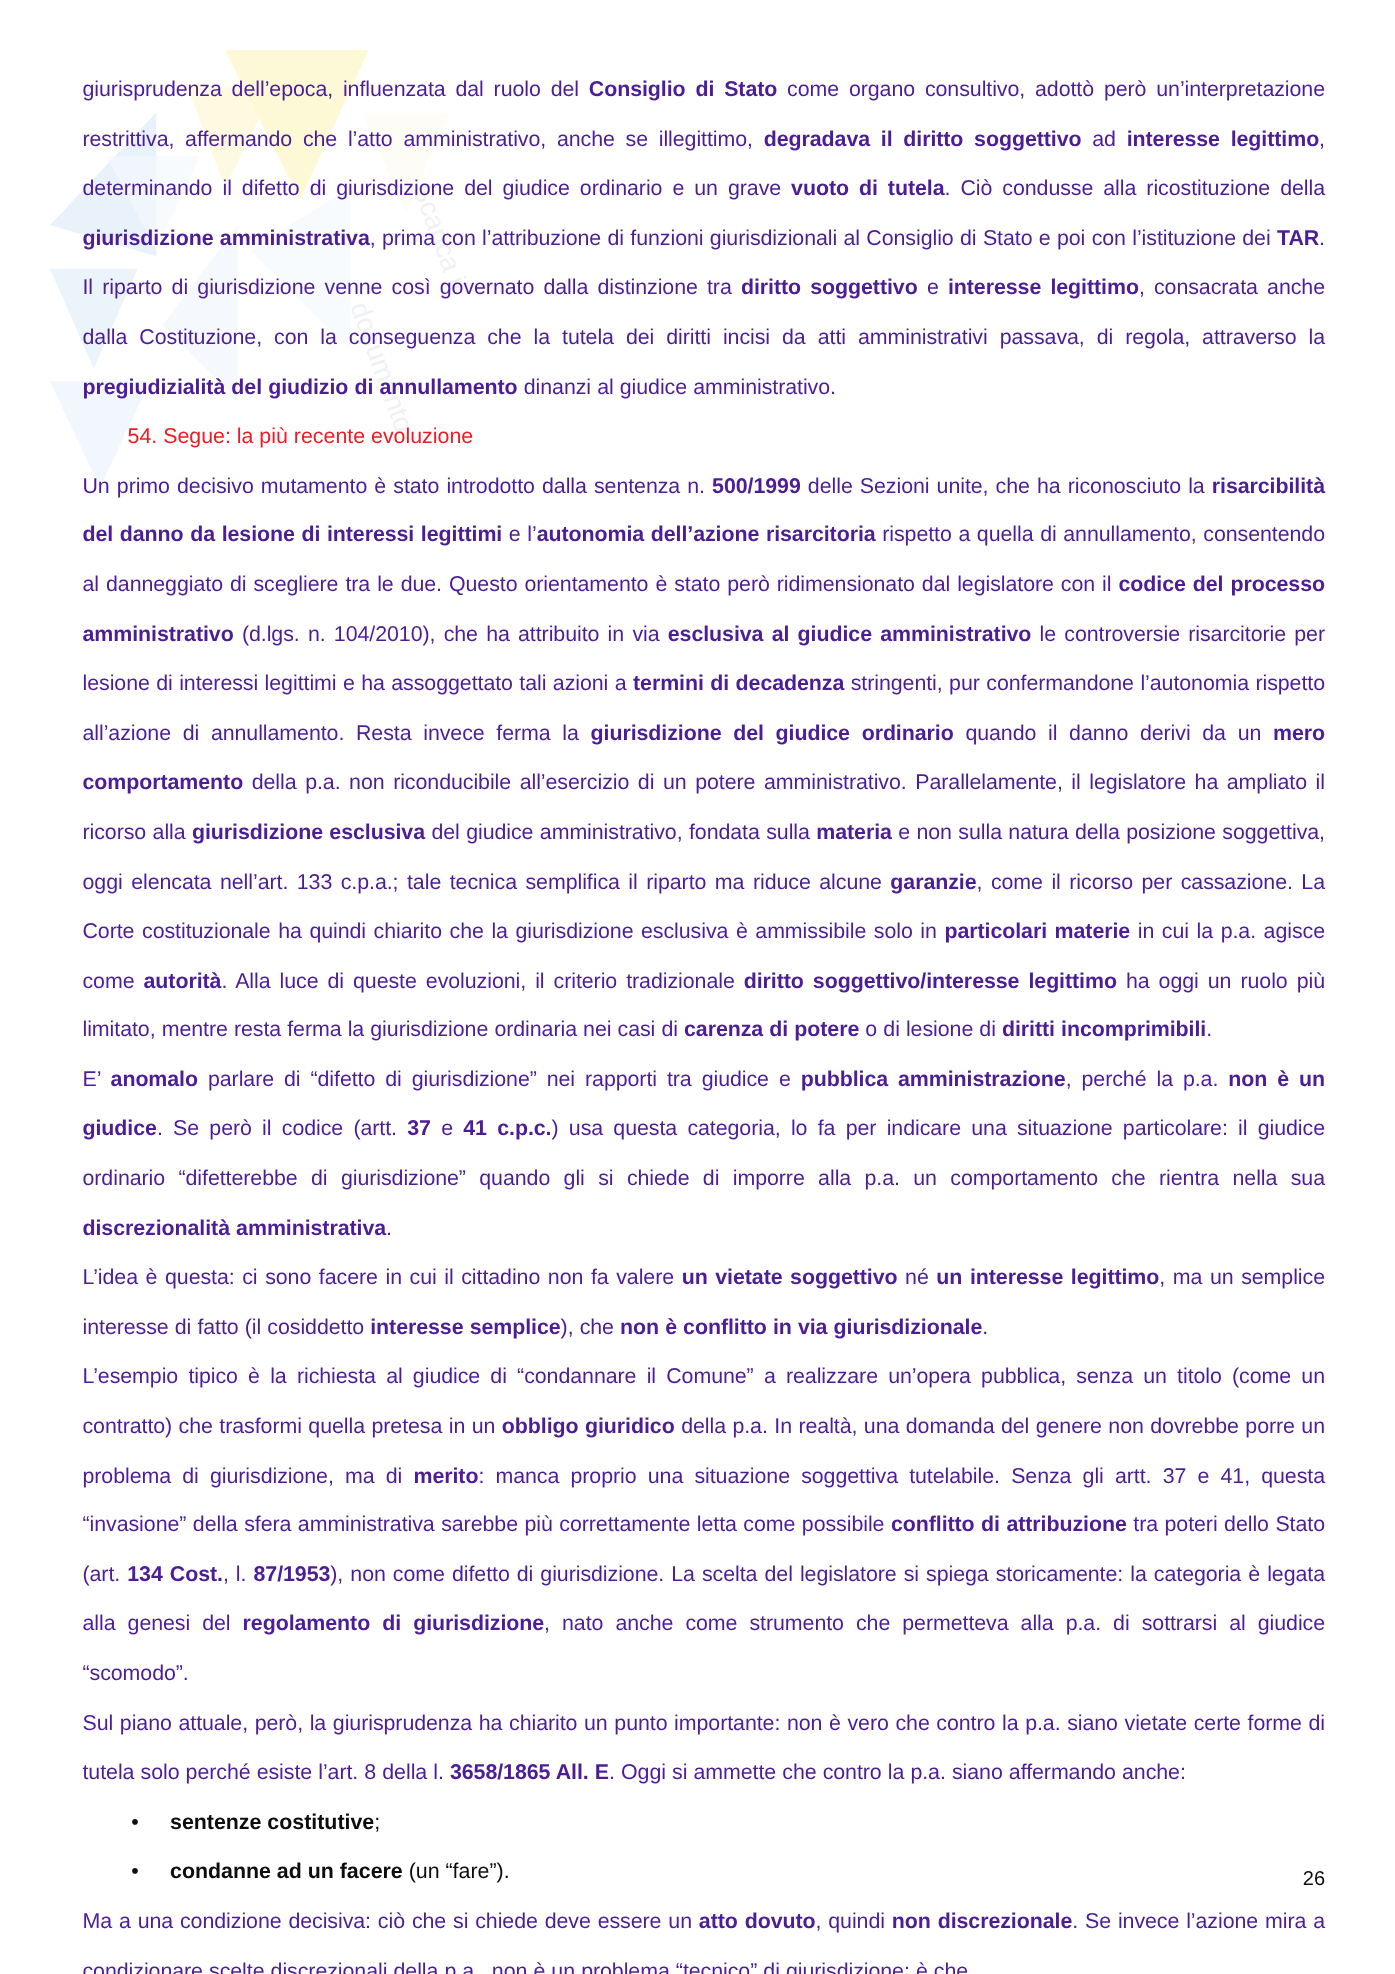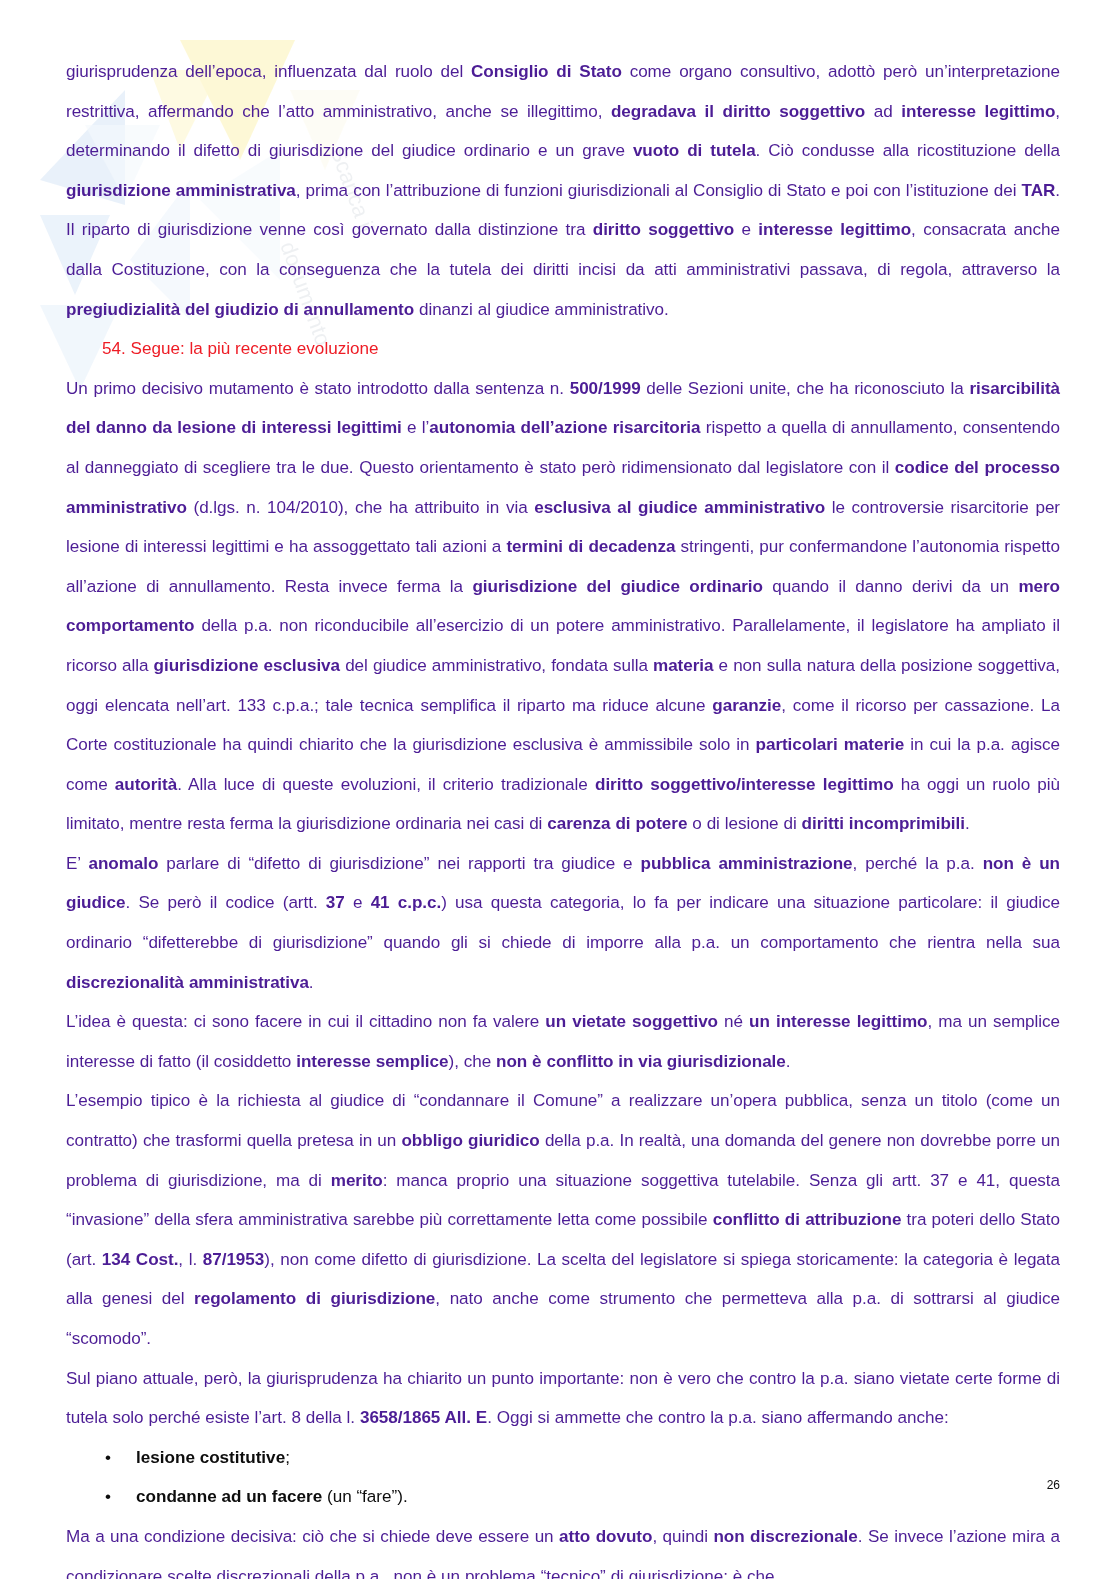--- a/index.html
+++ b/index.html
@@ -83,22 +83,22 @@
     left: 39px;
     top: 0;
     line-height: 39.6px;
     font-size: 17.1px;
     color: #0d0d0d;
   }
 
   #page-number {
     position: absolute;
     right: 56px;
-    bottom: 84px;
-    font-size: 12px;
+    bottom: 65px;
+    font-size: 16px;
     line-height: 20px;
     color: #0d0d0d;
     z-index: 2;
   }
 </style>
 </head>
 <body>
 
 <div id="page">
 
@@ -135,21 +135,21 @@
 
     <p class="para"><span>L’idea è questa: ci sono facere in cui il cittadino non fa valere </span><b>un vietate soggettivo</b><span> né </span><b>un interesse legittimo</b><span>, ma un semplice interesse di fatto (il cosiddetto </span><b>interesse semplice</b><span>), che </span><b>non è conflitto in via giurisdizionale</b><span>.</span></p>
 
     <p class="para"><span>L’esempio tipico è la richiesta al giudice di “condannare il Comune” a realizzare un’opera pubblica, senza un titolo (come un contratto) che trasformi quella pretesa in un </span><b>obbligo giuridico</b><span> della p.a. In realtà, una domanda del genere non dovrebbe porre un problema di giurisdizione, ma di </span><b>merito</b><span>: manca proprio una situazione soggettiva tutelabile. Senza gli artt. 37 e 41, questa “invasione” della sfera amministrativa sarebbe più correttamente letta come possibile </span><b>conflitto di attribuzione</b><span> tra poteri dello Stato (art. </span><b>134 Cost.</b><span>, l. </span><b>87/1953</b><span>), non come difetto di giurisdizione. La scelta del legislatore si spiega storicamente: la categoria è legata alla genesi del </span><b>regolamento di giurisdizione</b><span>, nato anche come strumento che permetteva alla p.a. di sottrarsi al giudice “scomodo”.</span></p>
 
     <p class="para"><span>Sul piano attuale, però, la giurisprudenza ha chiarito un punto importante: non è vero che contro la p.a. siano vietate certe forme di tutela solo perché esiste l’art. 8 della l. </span><b>3658/1865 All. E</b><span>. Oggi si ammette che contro la p.a. siano affermando anche:</span></p>
 
     <ul class="bullets">
       <li>
         <span class="bullet-dot">•</span>
-        <span class="bullet-text"><b>lesione costitutive</b><span>;</span></span>
+        <span class="bullet-text"><b>sentenze costitutive</b><span>;</span></span>
       </li>
       <li>
         <span class="bullet-dot">•</span>
         <span class="bullet-text"><b>condanne ad un facere</b><span> (un “fare”).</span></span>
       </li>
     </ul>
 
     <p class="para"><span>Ma a una condizione decisiva: ciò che si chiede deve essere un </span><b>atto dovuto</b><span>, quindi </span><b>non discrezionale</b><span>. Se invece l’azione mira a condizionare scelte discrezionali della p.a., non è un problema “tecnico” di giurisdizione: è che </span></p>
 
   </div>

